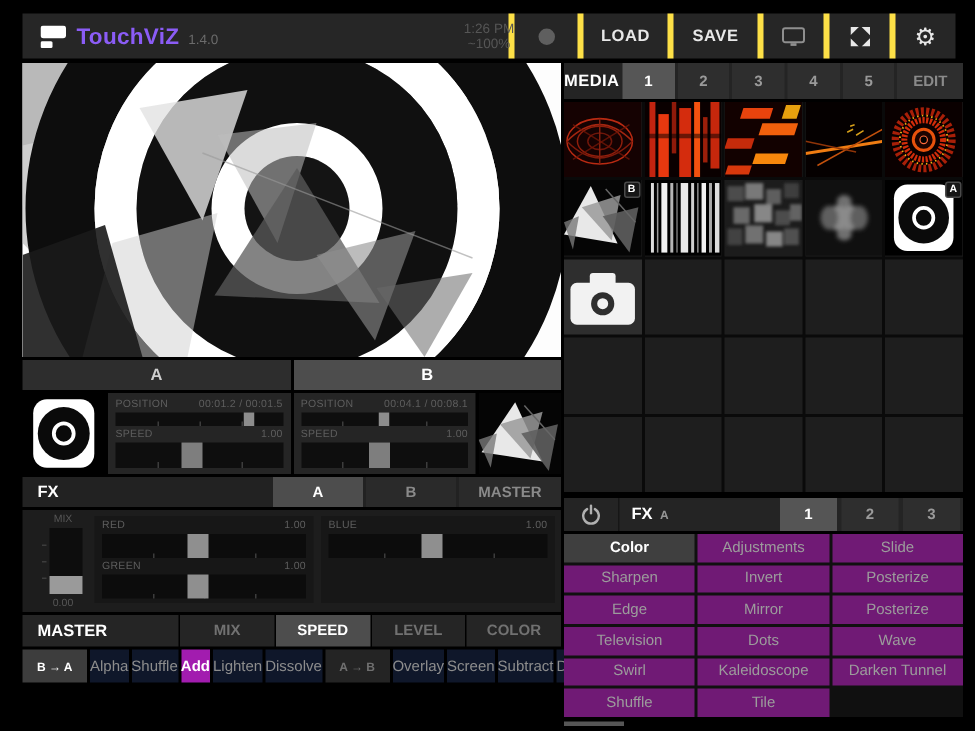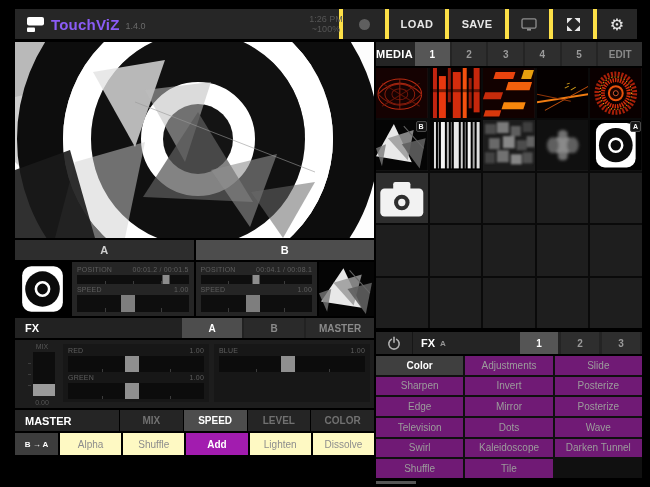--- a/index.html
+++ b/index.html
@@ -49,25 +49,25 @@
   .rgb-box{position:absolute;top:4px;background:#171717;padding:2px 5px;display:flex;flex-direction:column;gap:1px}
   .rgb-box.rg{left:48px;width:136px;height:54px}
   .rgb-box.bl{left:199px;width:146px;height:54px}
   .rgb-track{position:relative;height:16px;background:#0c0c0c}
   .handle.rgb-h{width:14px;background:#8f8f8f}
   
   .master-bar{position:absolute;left:15px;top:410px;width:359px;height:21px;display:flex;gap:1px}
   .master-title{width:104px;background:#252525;color:#fff;font-weight:bold;font-size:11px;display:flex;align-items:center;padding-left:10px;box-sizing:border-box}
   .m-tab{flex:1;background:#252525;color:#717171;font-size:10px;font-weight:bold;display:flex;align-items:center;justify-content:center}
   .m-tab.active{background:#4d4d4d;color:#fff}
-  .blend-grid{position:absolute;left:15px;top:433px;width:359px;display:flex;flex-direction:column;gap:2px}
+  .blend-grid{position:absolute;left:15px;top:433px;width:359px;display:flex;gap:2px}
   .blend-row{display:flex;gap:2px;height:22px}
   .routing{width:43px;flex:none;background:#242424;color:#6f6f6f;font-size:8px;font-weight:bold;display:flex;align-items:center;justify-content:center}
   .routing.active{background:#3d3d3d;color:#fff}
-  .blend-cell{flex:1;background:#fef9c3;color:#8d8d8d;font-size:10px;display:flex;align-items:center;justify-content:center}
+  .blend-cell{flex:1;background:#0f172a;color:#8d8d8d;font-size:10px;display:flex;align-items:center;justify-content:center}
   .blend-cell.active{background:#a21caf;color:#fff;font-weight:bold}
   
   .media-bar{position:absolute;left:376px;top:42px;width:266px;height:24px;background:#242424;display:flex;gap:2px;align-items:stretch}
   .media-title{flex:1;display:flex;align-items:center;padding-left:0;color:#fff;font-weight:bold;font-size:11px;letter-spacing:.3px}
   .media-tab{width:35px;background:#2e2e2e;color:#9a9a9a;font-size:10px;font-weight:bold;display:flex;align-items:center;justify-content:center}
   .media-tab.edit{width:44px;color:#8a8a8a}
   .media-tab.active{background:#565656;color:#fff}
   .media-grid{position:absolute;left:376px;top:68px;width:266px;height:260px;display:grid;
     grid-template-columns:repeat(5,1fr);grid-template-rows:repeat(5,1fr);gap:2px;background:#0a0a0a}
   .mcell{position:relative;background:#1e1e1e;overflow:hidden}
@@ -290,20 +290,28 @@
   </div>
   <div class="blend-grid">
     <div class="blend-row">
       <div class="routing active">B → A</div>
       <div class="blend-cell">Alpha</div>
       <div class="blend-cell">Shuffle</div>
       <div class="blend-cell active">Add</div>
       <div class="blend-cell">Lighten</div>
       <div class="blend-cell">Dissolve</div>
     </div>
+    <div class="blend-row">
+      <div class="routing">A → B</div>
+      <div class="blend-cell">Overlay</div>
+      <div class="blend-cell">Screen</div>
+      <div class="blend-cell">Subtract</div>
+      <div class="blend-cell">Darken</div>
+      <div class="blend-cell">Slide</div>
+    </div>
   </div>
 
   <div class="media-bar">
     <span class="media-title">MEDIA</span>
     <div class="media-tab active">1</div>
     <div class="media-tab">2</div>
     <div class="media-tab">3</div>
     <div class="media-tab">4</div>
     <div class="media-tab">5</div>
     <div class="media-tab edit">EDIT</div>

